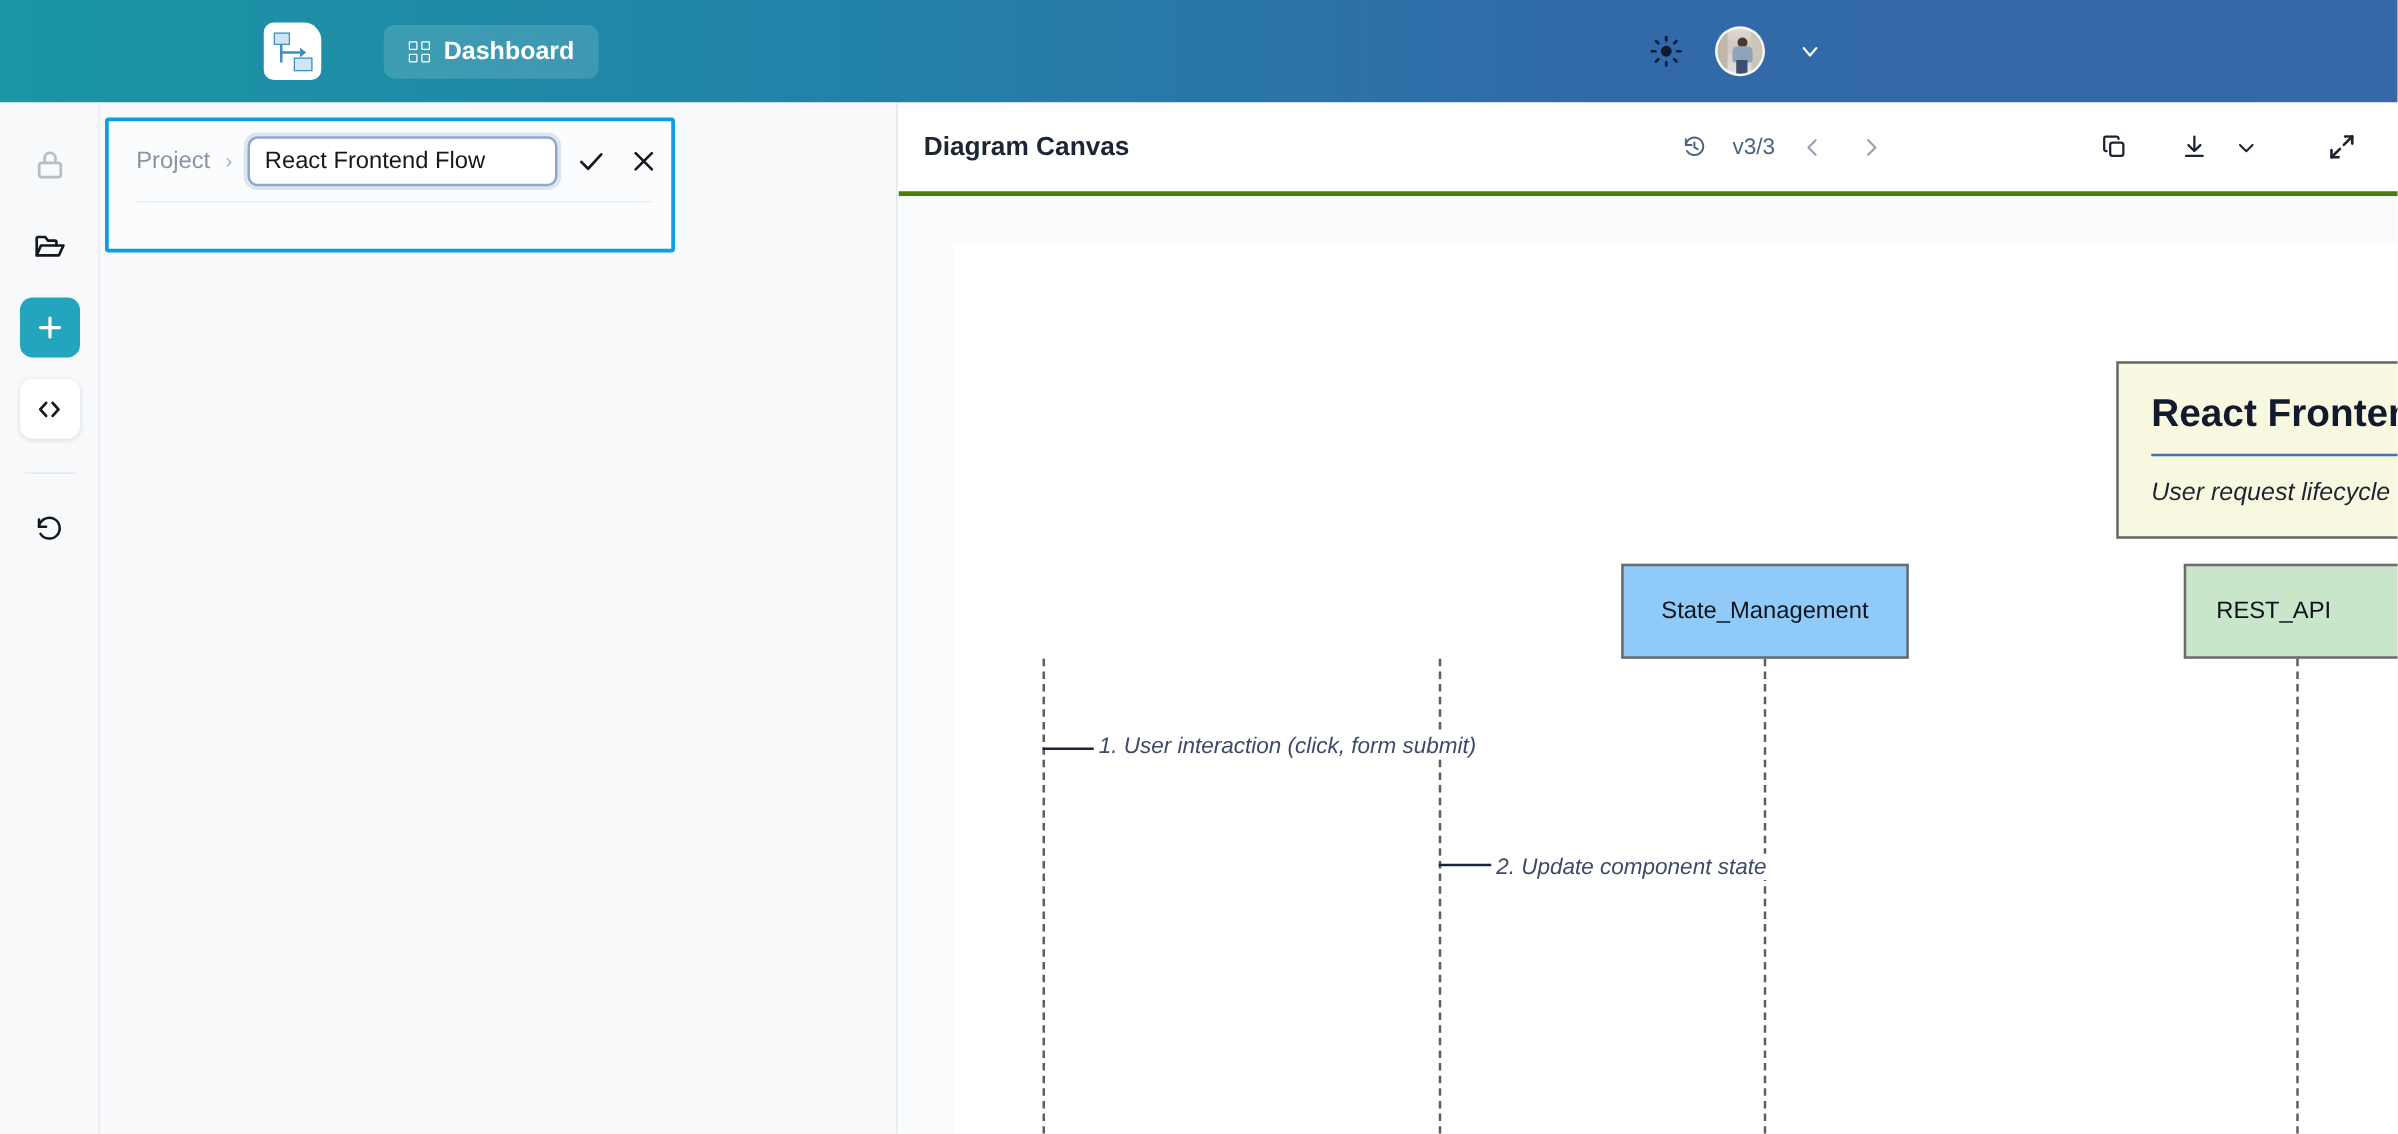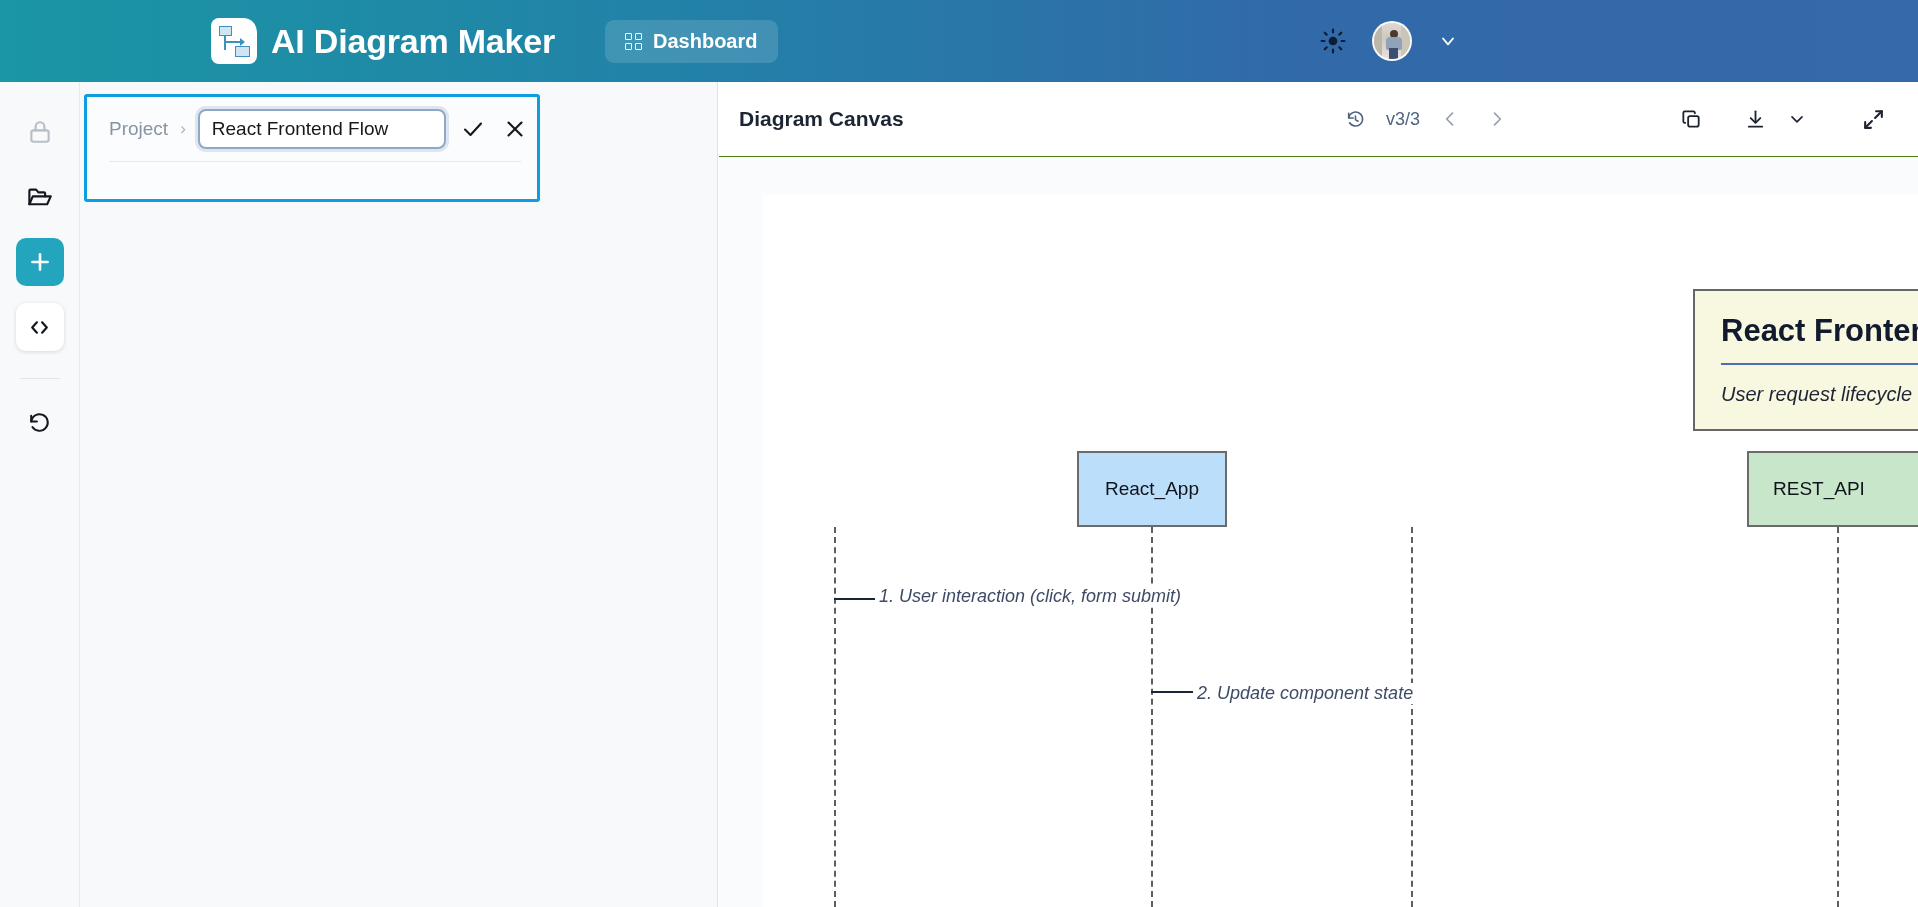--- a/index.html
+++ b/index.html
@@ -139,21 +139,21 @@
 
   
   .canvas-panel {
     position: absolute; left: 719px; top: 82px;
     width: 1199px; height: 825px;
     background: #ffffff;
   }
   .canvas-head {
     position: relative;
     height: 75px;
-    border-bottom: 1px solid #4d7c0f;
+    border-bottom: 4px solid #4d7c0f;
     display: flex; align-items: center;
     padding: 0 28px 0 20px;
   }
   .canvas-title { font-size: 21px; font-weight: bold; color: #1c2533; white-space: nowrap; }
   .head-tools { margin-left: auto; display: flex; align-items: center; gap: 8px; }
   .ver-group { display: flex; align-items: center; gap: 13px; margin-right: 24px; }
   .ver-label { color: #4d6480; font-size: 18px; white-space: nowrap; }
   .tool-btn { width: 34px; height: 34px; display:flex; align-items:center; justify-content:center; cursor:pointer; border-radius:6px; }
   .tool-gap-lg { width: 120px; }
 
@@ -218,21 +218,20 @@
 <div class="app-header">
 
   <div class="brand">
     <div class="brand-logo">
       <span class="lg-box1"></span>
       <span class="lg-line-v"></span>
       <span class="lg-line-h"></span>
       <span class="lg-arrow"></span>
       <span class="lg-box2"></span>
     </div>
-    <span class="brand-title">AI Diagram Maker</span>
   </div>
 
   <div class="dashboard-btn">
     <span class="grid-icon">
       <i></i>
         <i></i>
         <i></i>
         <i></i>
     </span>
     <span>Dashboard</span>
@@ -393,25 +392,25 @@
     <div class="diagram-surface">
 
       <div class="seq-title-box">
         <div class="seq-title-text">React Frontend Flow</div>
         <div class="seq-title-rule"></div>
         <div class="seq-title-sub">User request lifecycle</div>
       </div>
 
       <div class="lifeline" style="left:71px; top:332px; height:380px;"></div>
 
-      <div class="actor-box" style="left:314px; top:256px; width:150px; background:#bbdefb;">
-        <span>React_App</span>
+      <div class="lifeline" style="left:388px; top:332px; height:380px;"></div>
+
+      <div class="actor-box" style="left:534px; top:256px; width:230px; background:#90caf9;">
+        <span>State_Management</span>
       </div>
-      <div class="lifeline" style="left:388px; top:332px; height:380px;"></div>
-
       <div class="lifeline" style="left:648px; top:332px; height:380px;"></div>
 
       <div class="actor-box" style="left:984px; top:256px; width:180px; background:#c8e6c9; justify-content:flex-start; padding-left:24px;">
         <span>REST_API</span>
       </div>
       <div class="lifeline" style="left:1074px; top:332px; height:380px;"></div>
 
       <div class="msg-line" style="left:71px; top:403px; width:312px;"></div>
       <div class="msg-arrow" style="left:375px; top:396px;"></div>
       <div class="msg-label" style="left:112px; top:391px; background:#ffffff; padding:0 4px;">1. User interaction (click, form submit)</div>

